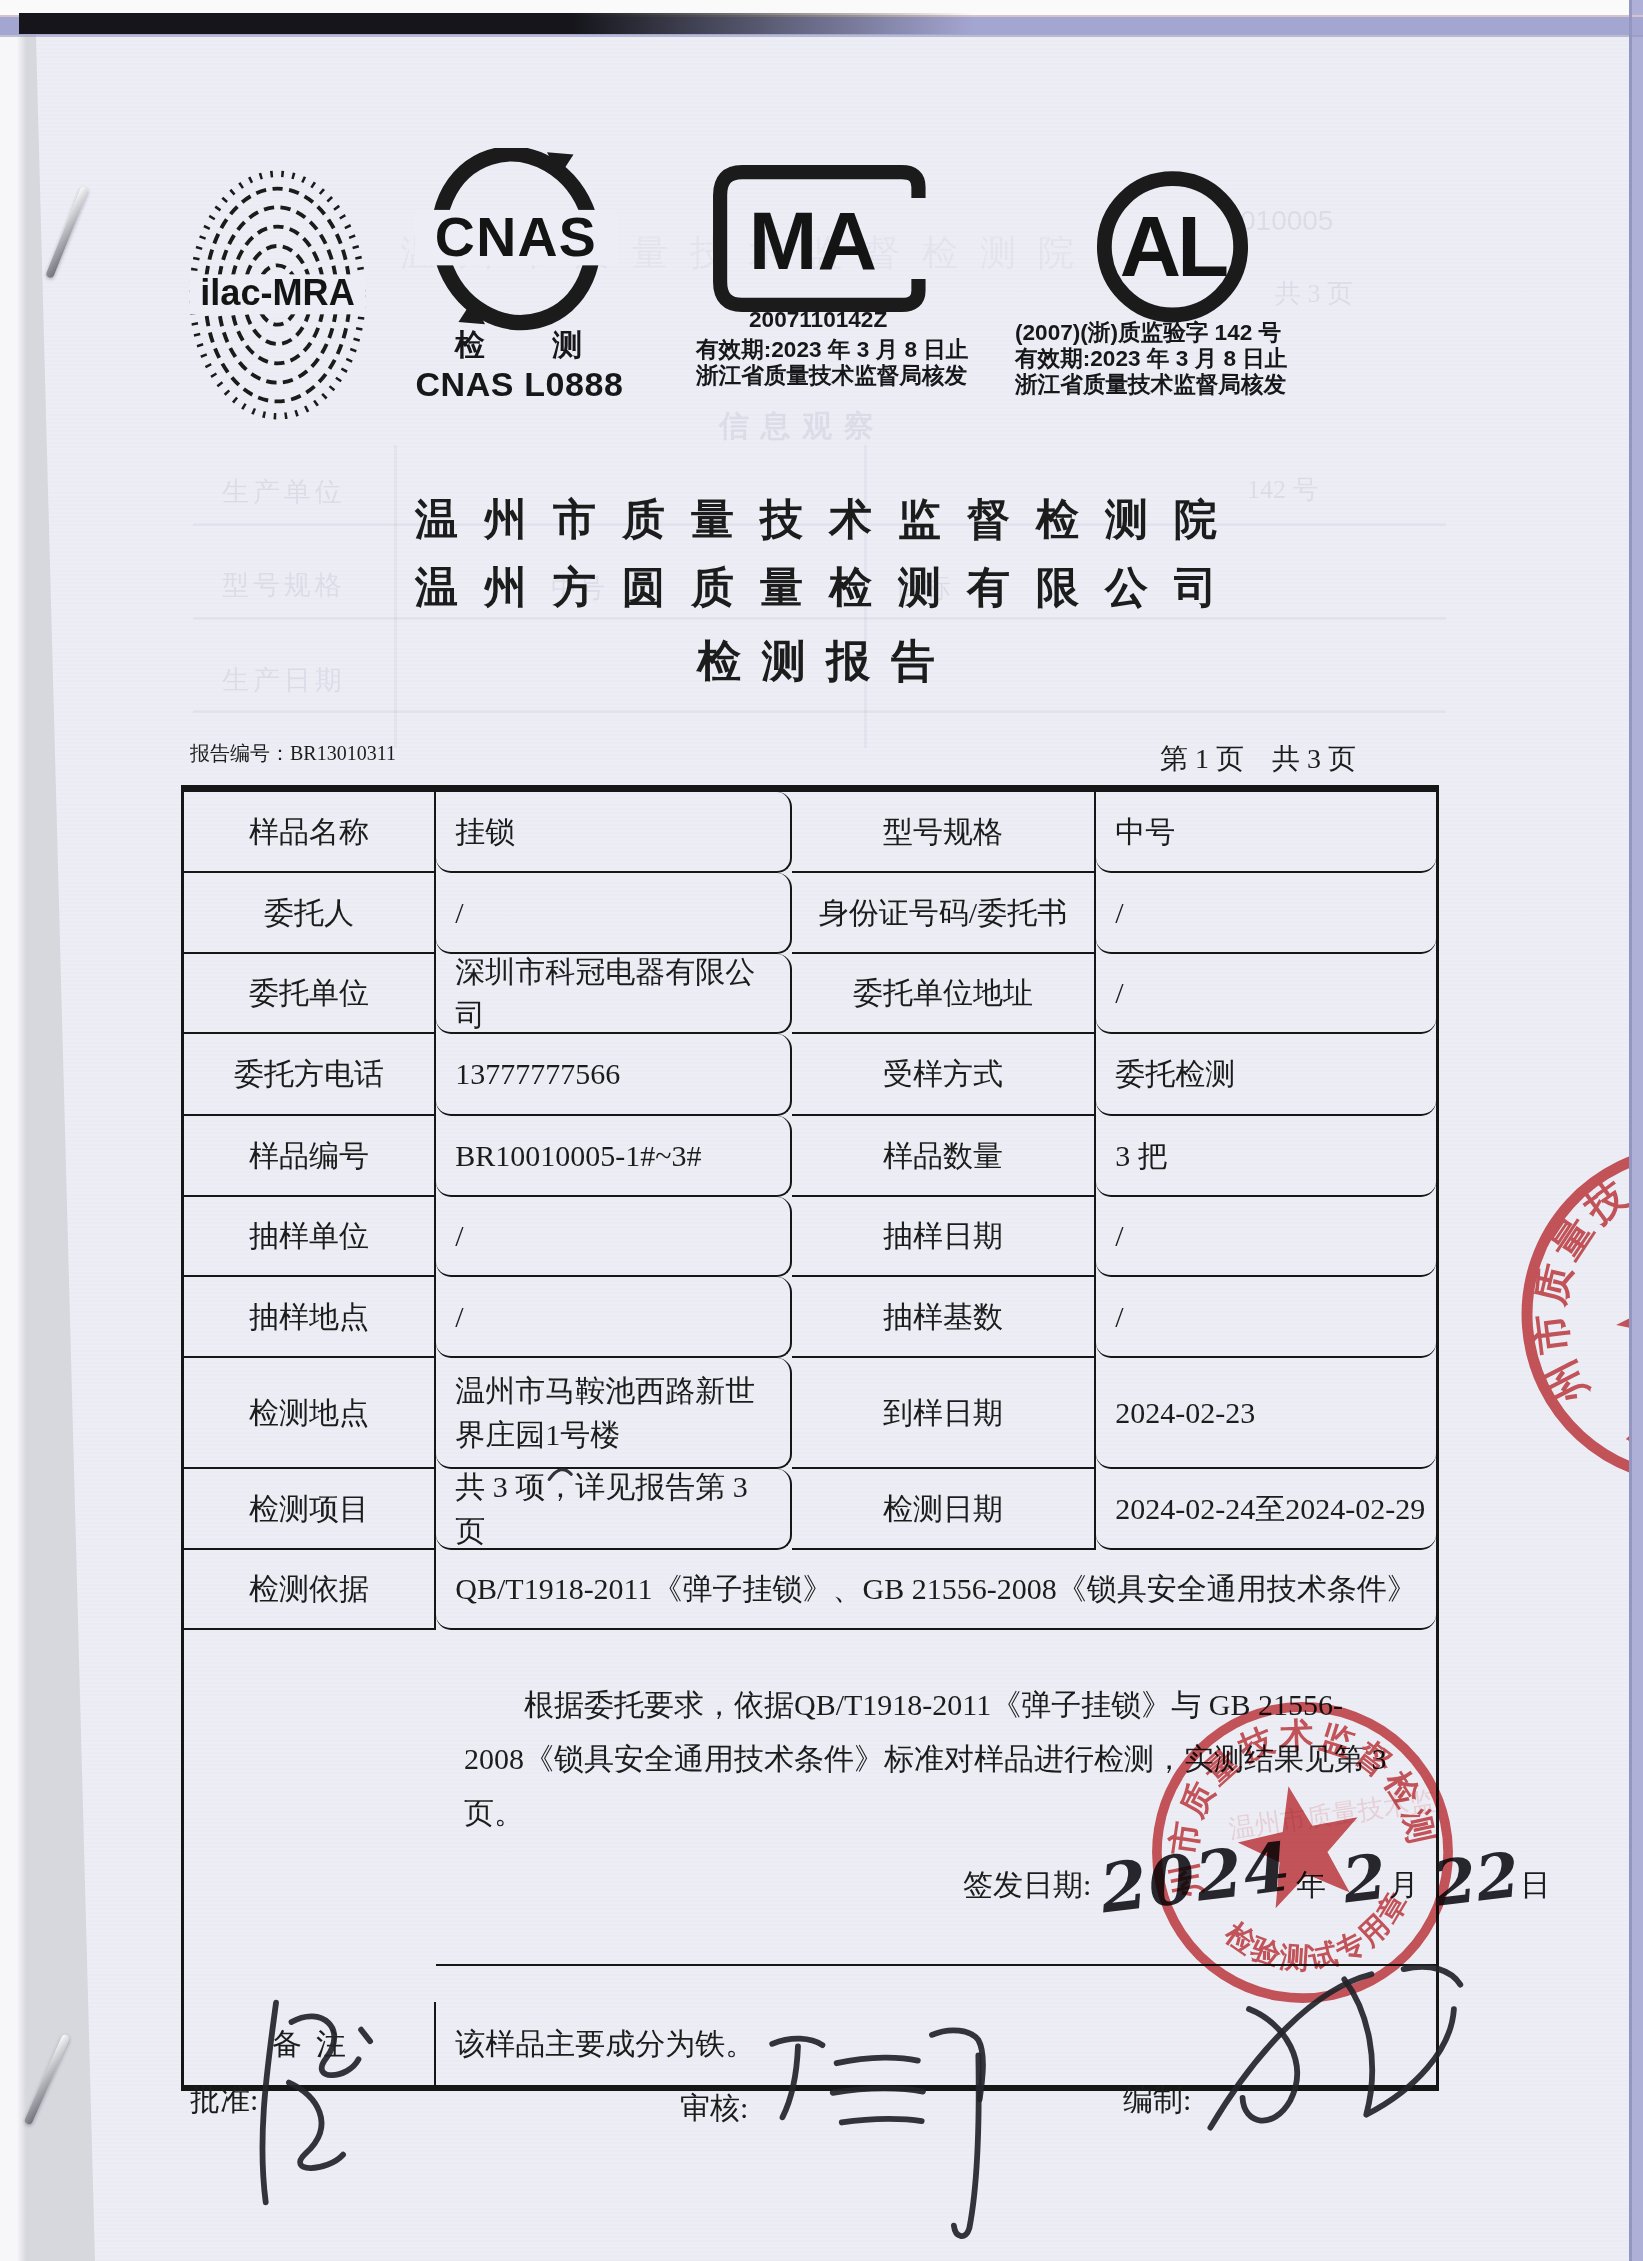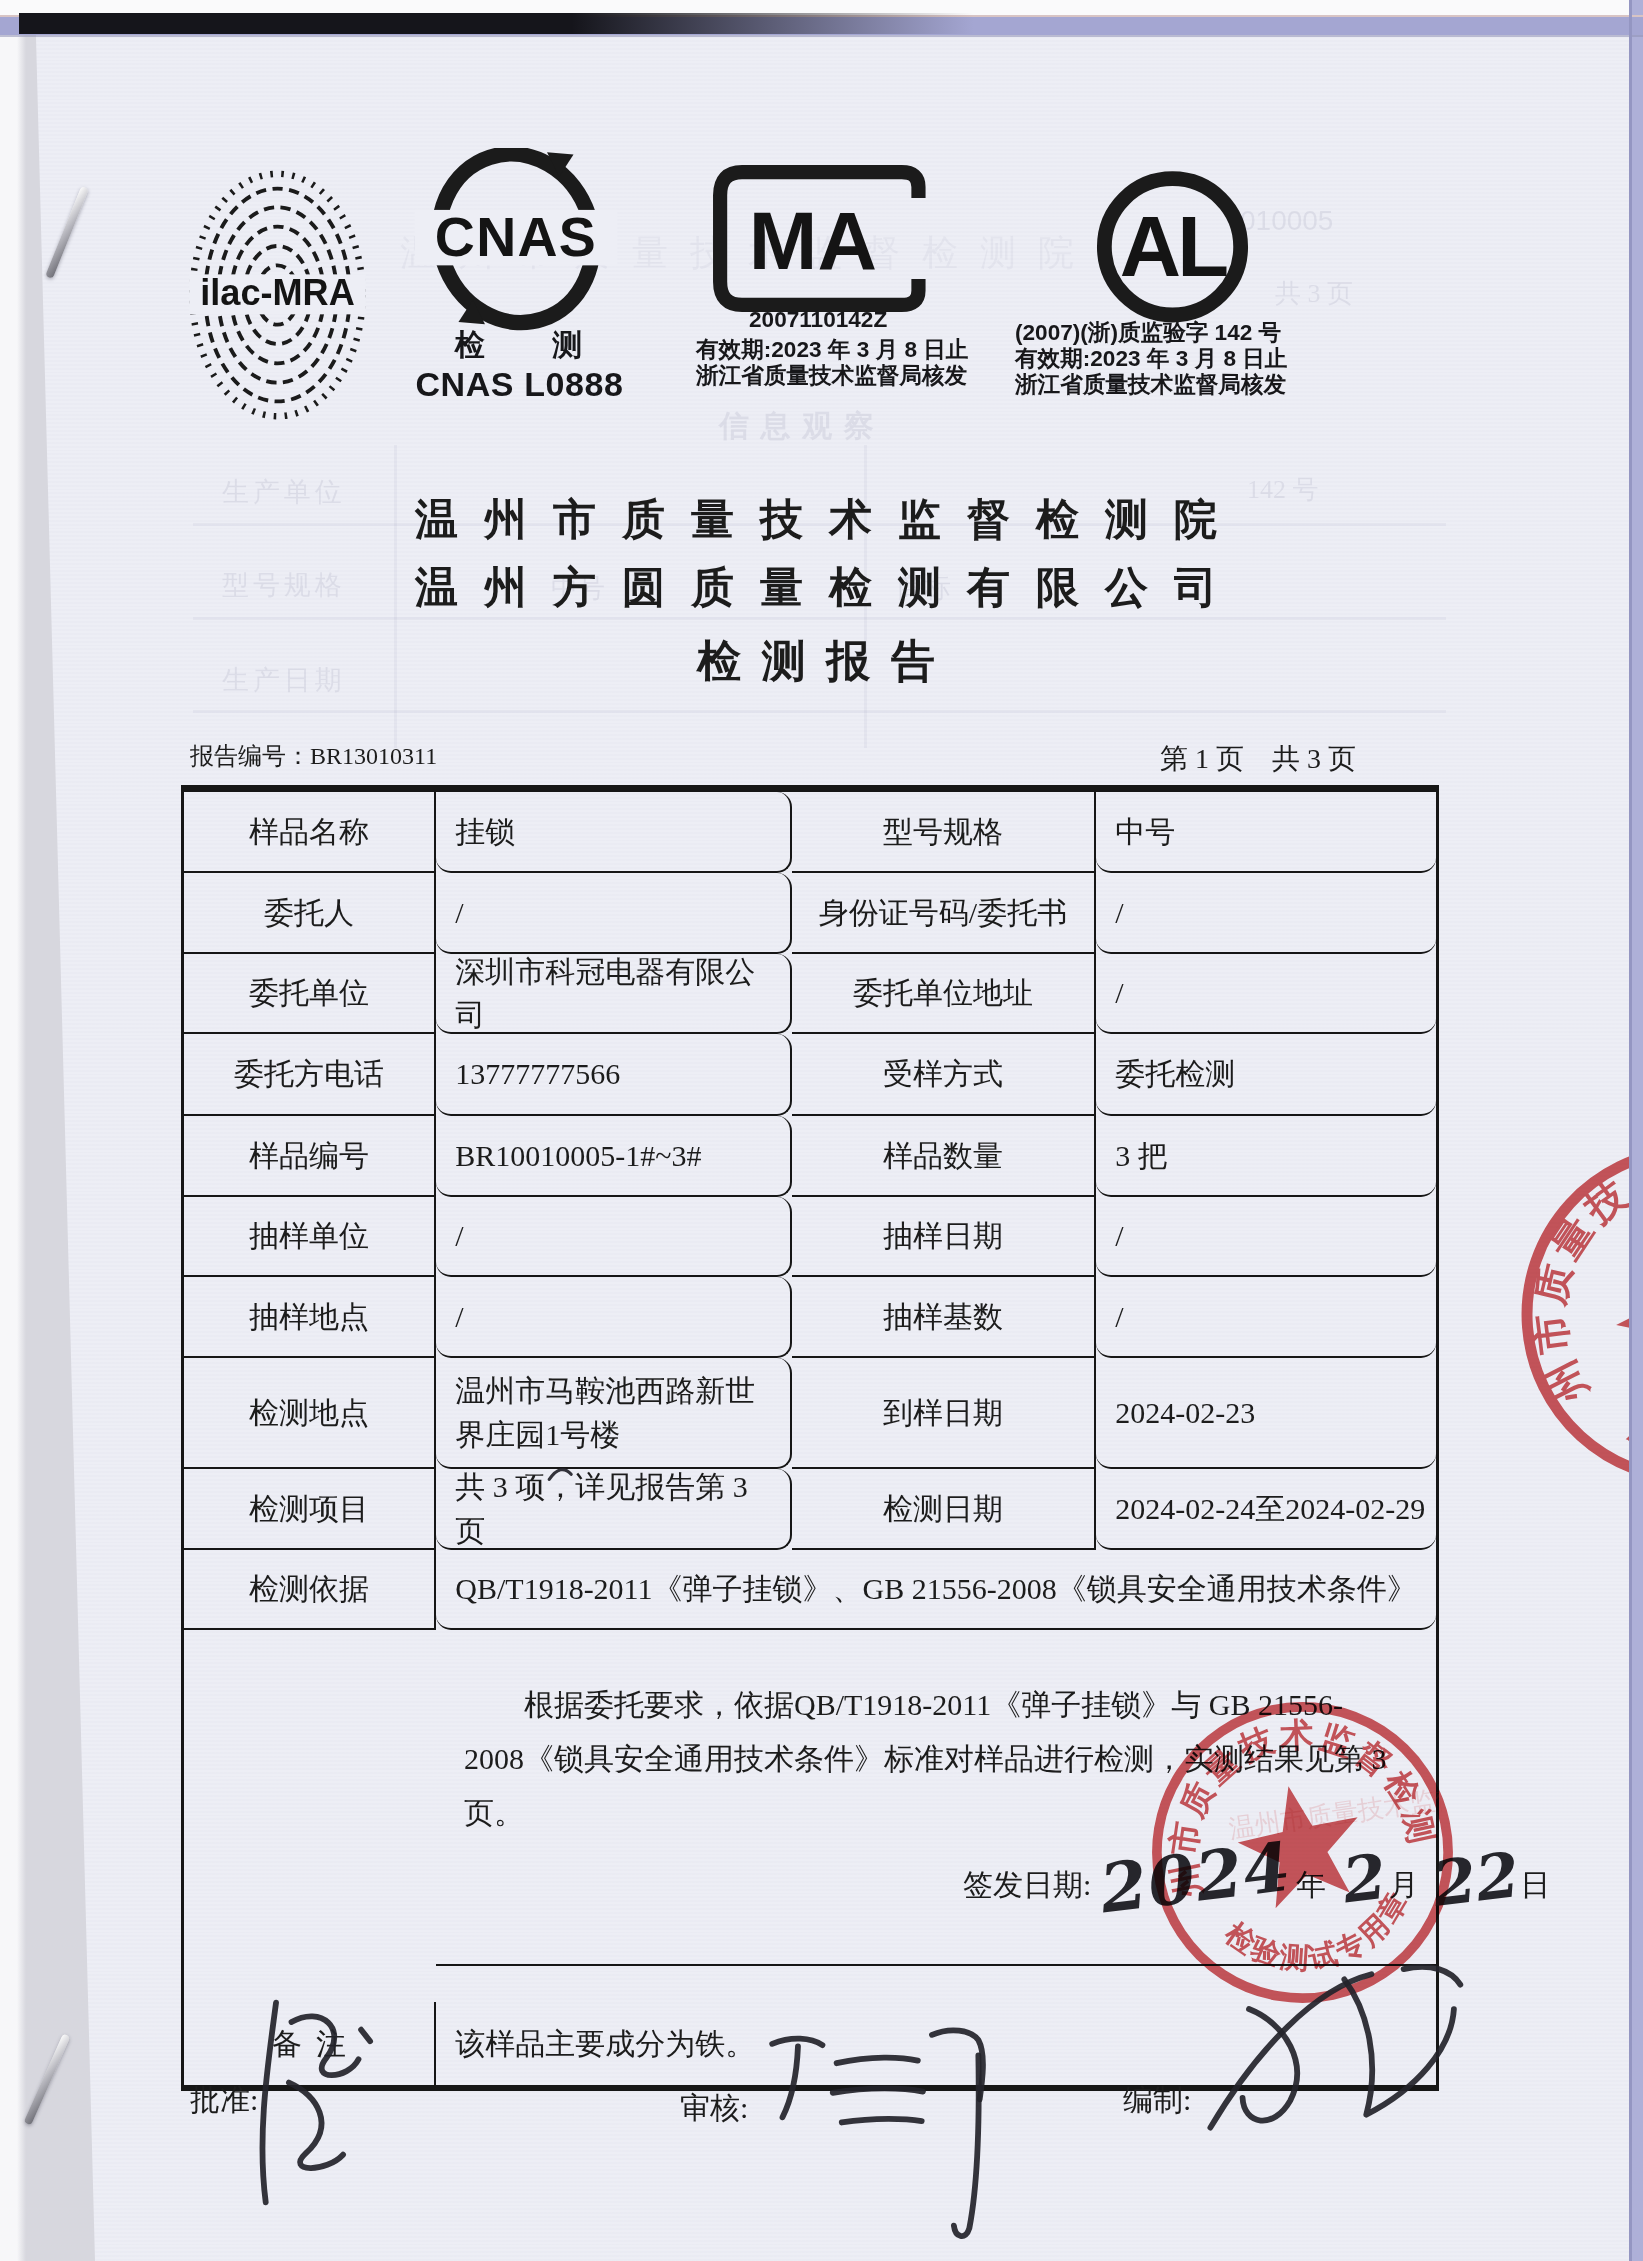--- a/index.html
+++ b/index.html
@@ -59,21 +59,21 @@
   .al-l1{left:1015px;top:317px;}
   .al-l2{left:1015px;top:343px;}
   .al-l3{left:1015px;top:369px;}
   
   .org1,.org2{position:absolute;left:0;width:1632px;text-align:center;font-weight:700;font-size:43px;
     letter-spacing:26px;text-indent:26px;z-index:3;}
   .org1{top:491px;}
   .org2{top:559px;}
   .doc-title{position:absolute;left:0;top:632px;width:1632px;text-align:center;font-weight:700;
     font-size:44px;letter-spacing:20.6px;text-indent:20.6px;z-index:3;}
-  .meta-no{position:absolute;left:190px;top:740px;font-size:24px;z-index:3;}
+  .meta-no{position:absolute;left:190px;top:740px;font-size:20px;z-index:3;}
   .meta-page{position:absolute;left:1160px;top:740px;width:258px;font-size:28px;z-index:3;white-space:nowrap;}
   
   .tbl{position:absolute;left:181px;top:785px;width:1258px;height:1306px;box-sizing:border-box;
     border:3.9px solid #161616;border-top-width:7.7px;border-bottom-width:6.4px;z-index:2;
     display:grid;grid-template-columns:252px 356px 304px 1fr;
     grid-template-rows:81px 81px 80px 82px 81px 80px 81px 111px 81px 80px 336px 1fr;}
   .c{box-sizing:border-box;border-right:2.6px solid #161616;border-bottom:2.6px solid #161616;
     display:flex;align-items:center;font-size:30px;line-height:1.45;}
   .lbl{justify-content:center;text-align:center;padding:0 3px;}
   .val{padding:0 9px 0 19.3px;border-radius:15px;}

